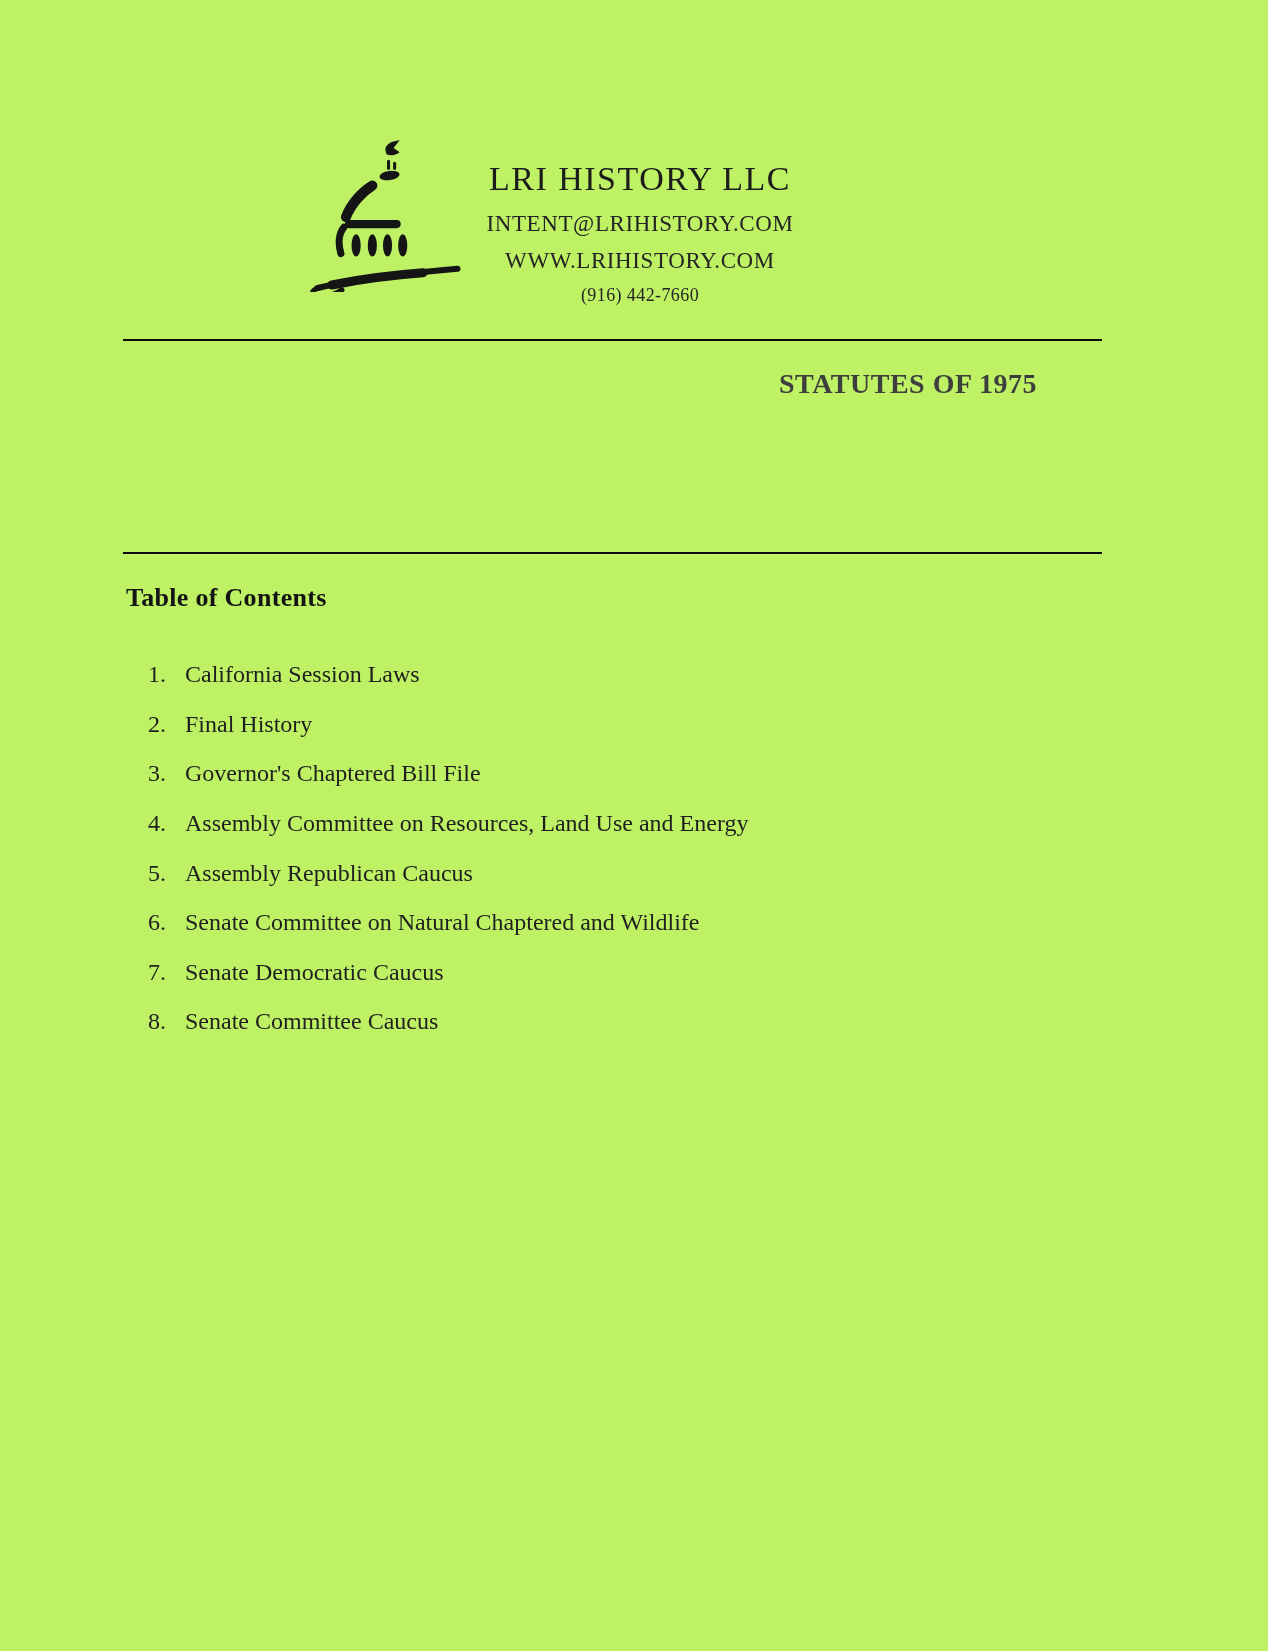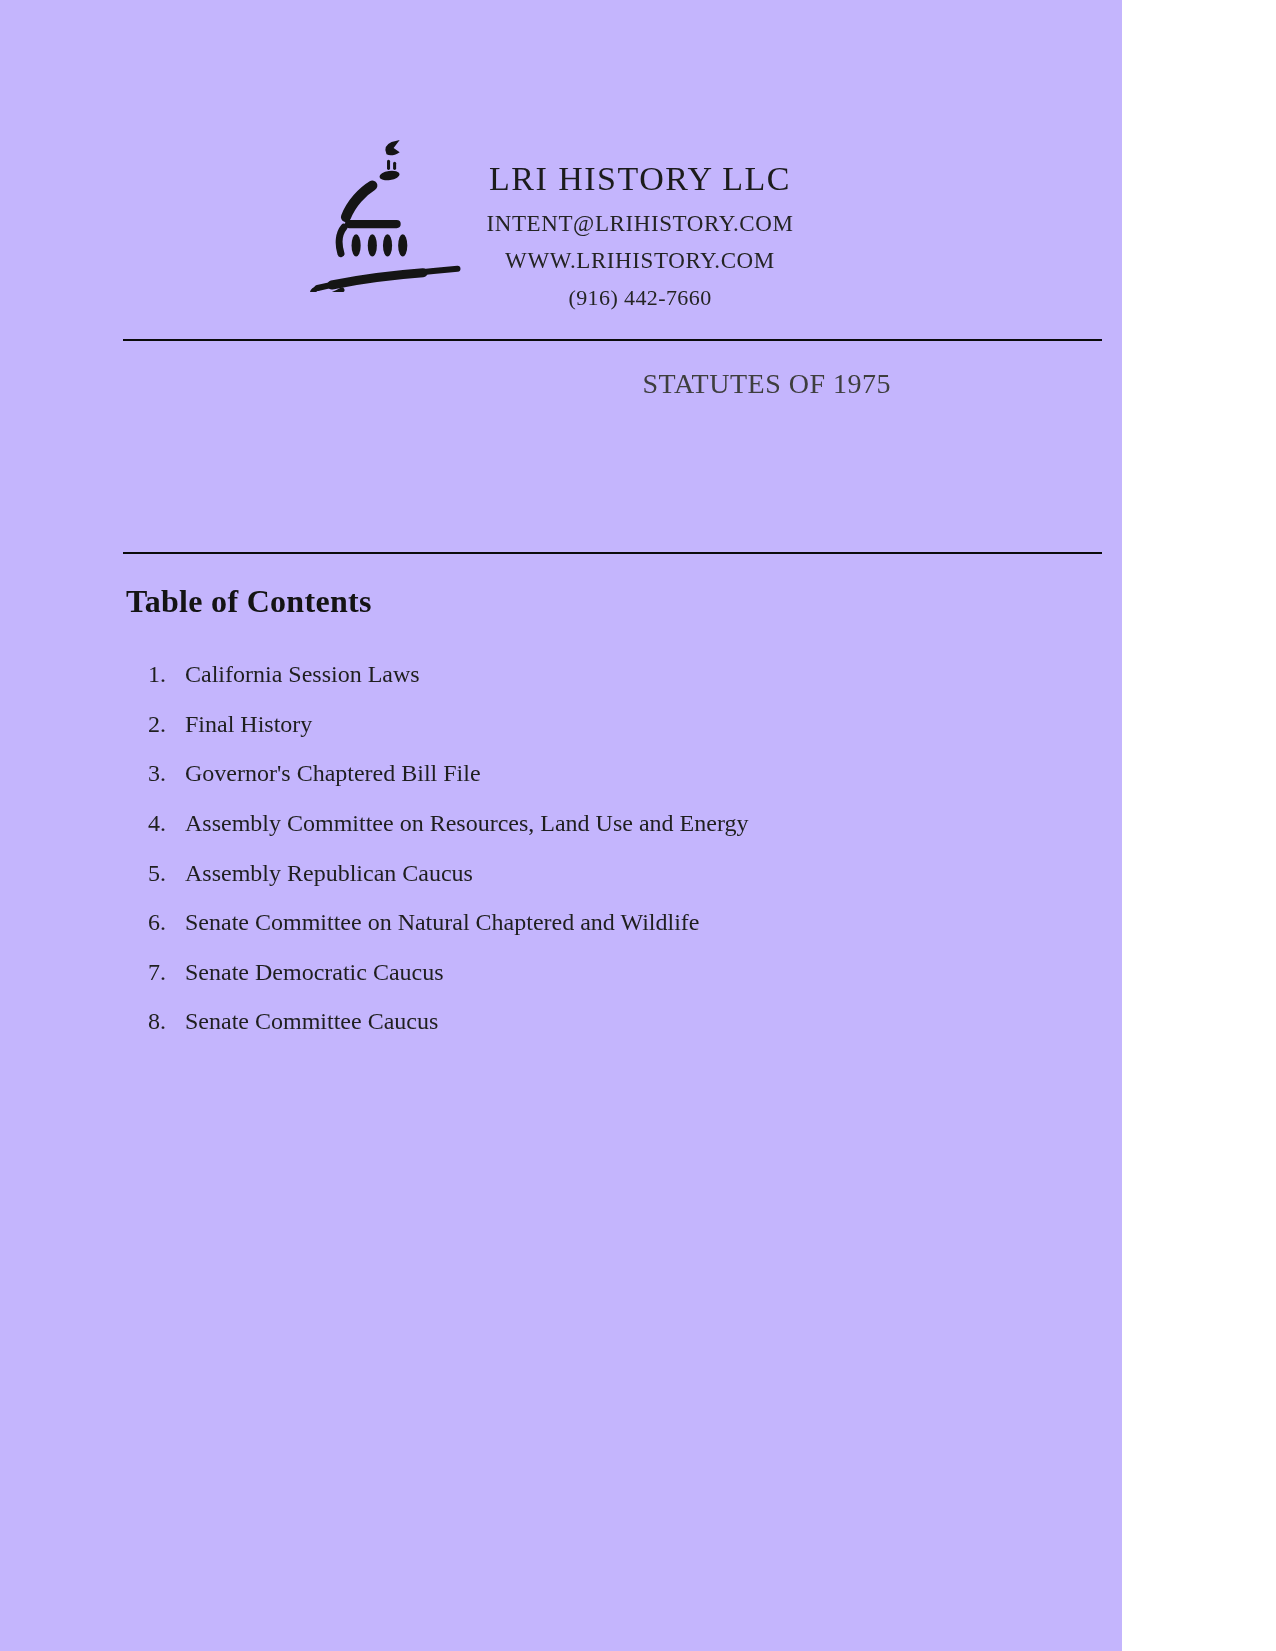--- a/index.html
+++ b/index.html
@@ -6,25 +6,24 @@
     margin: 0;
     padding: 0;
     background: #ffffff;
   }
   body {
     font-family: "Liberation Serif", "DejaVu Serif", serif;
     color: #1f1f1f;
   }
   .page {
     position: relative;
-    width: 1100px;
+    width: 1268px;
     height: 1651px;
-    background: #c4b5fd;
+    background: #bef264;
     overflow: hidden;
-    padding-left: 22px;
   }
 
   
   .logo {
     position: absolute;
     left: 308px;
     top: 140px;
     width: 155px;
     height: 152px;
   }
@@ -43,21 +42,21 @@
     white-space: nowrap;
   }
   .contact-line {
     font-size: 23px;
     letter-spacing: 0.6px;
     color: #242424;
     margin-bottom: 11px;
     white-space: nowrap;
   }
   .phone-line {
-    font-size: 22px;
+    font-size: 18px;
     letter-spacing: 0.4px;
     color: #242424;
     white-space: nowrap;
   }
 
   
   .rule {
     position: absolute;
     left: 123px;
     width: 979px;
@@ -66,34 +65,34 @@
   }
   .rule-top { top: 339px; }
   .rule-bottom { top: 552px; }
 
   
   .doc-title {
     position: absolute;
     top: 363px;
     right: 231px;
     text-align: right;
-    font-weight: normal;
+    font-weight: bold;
     font-size: 28px;
     line-height: 41px;
     letter-spacing: 0.5px;
     color: #3e3e3e;
   }
   .doc-title-line { white-space: pre; }
 
   
   .toc-heading {
     position: absolute;
     left: 126px;
     top: 583px;
-    font-size: 32px;
+    font-size: 26px;
     font-weight: bold;
     letter-spacing: 0.3px;
     color: #141414;
     white-space: nowrap;
   }
   .toc-list {
     position: absolute;
     left: 148px;
     top: 650px;
     width: 980px;

